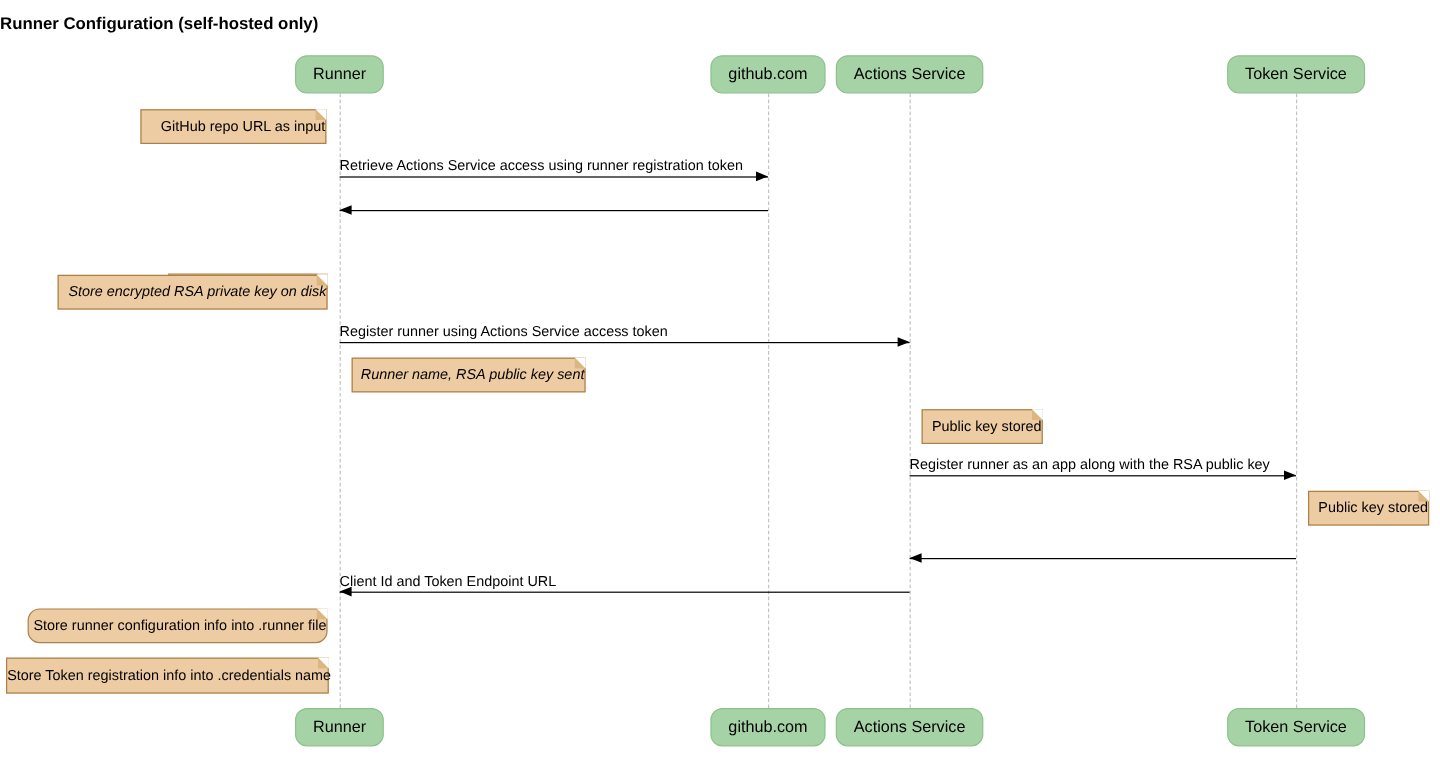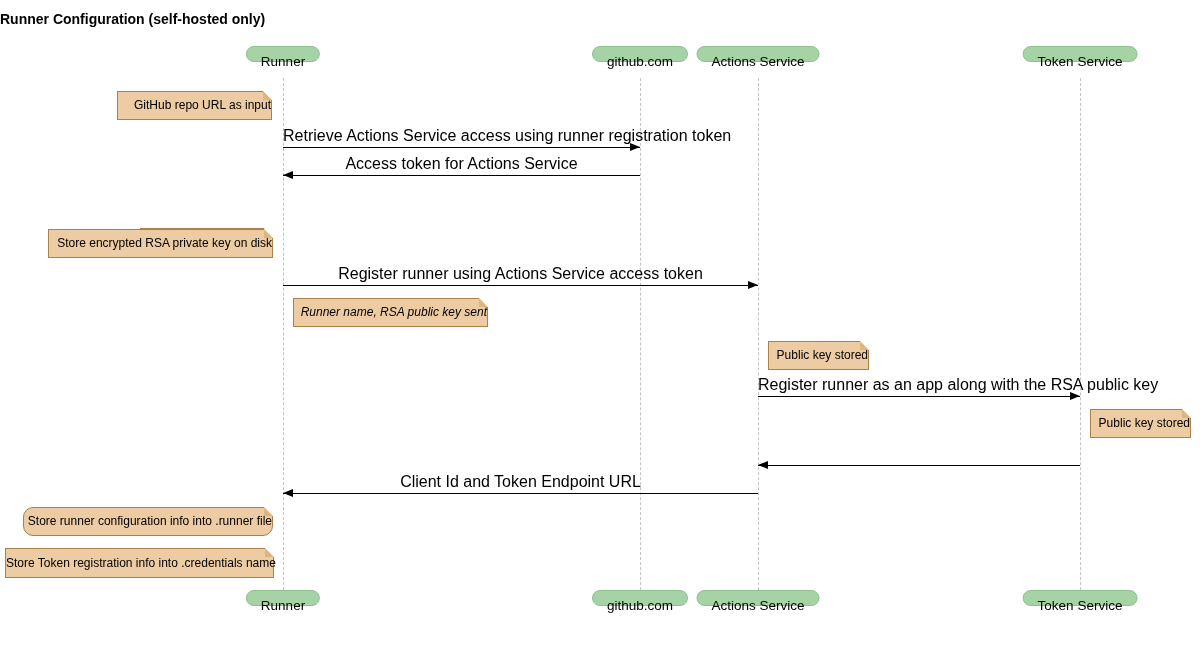--- a/index.html
+++ b/index.html
@@ -21,36 +21,35 @@
   }
   .lifeline {
     position: absolute;
     width: 0;
     border-left: 1px dashed var(--lifeline, #c3c3c3);
   }
   .participant {
     position: absolute;
     transform: translateX(-50%);
     box-sizing: border-box;
-    height: 16px;
+    height: 32px;
     line-height: 30px;
     padding: 0 14px;
     background: var(--participant-fill, #a6d3a6);
     border: 1px solid var(--participant-border, #8dc08d);
     border-radius: 10px;
     font-size: 13.5px;
     white-space: nowrap;
     text-align: center;
   }
   .message { position: absolute; height: 17px; }
   .msg-label {
     position: absolute;
     left: 0; right: 0; bottom: 3px;
-    text-align: center;
-    font-size: 16px;
+    font-size: 12px;
     white-space: nowrap;
   }
   .msg-line {
     position: absolute;
     left: 0; right: 0; bottom: 0;
     height: 1px;
     background: var(--arrow, #000);
   }
   .arrowhead {
     position: absolute;
@@ -100,21 +99,20 @@
     <div class="lifeline" style="left: 1079.5px; top: 78px; height: 512px;"></div>
     <div class="participant" style="left: 1080px; top: 46px;">Token Service</div>
     <div class="participant" style="left: 1080px; top: 590px;">Token Service</div>
     <div class="message" style="left: 283px; width: 357px; top: 131px;">
       <div class="msg-label">Retrieve Actions Service access using runner registration token</div>
       <div class="msg-line">
         <div class="arrowhead right"></div>
       </div>
     </div>
     <div class="message" style="left: 283px; width: 357px; top: 159px;">
-      <div class="msg-label">Access token for Actions Service</div>
       <div class="msg-line">
         <div class="arrowhead left"></div>
       </div>
     </div>
     <div class="message" style="left: 283px; width: 475px; top: 269px;">
       <div class="msg-label">Register runner using Actions Service access token</div>
       <div class="msg-line">
         <div class="arrowhead right"></div>
       </div>
     </div>
@@ -138,21 +136,21 @@
     <div class="note" style="left: 117px; top: 91px; width: 155px; height: 29px;">
       <div class="note-fold"></div>
       <div class="note-label" style="line-height: 27px;">GitHub repo URL as input</div>
     </div>
     <div class="note" style="left: 140px; top: 188px; width: 133px; height: 14px; margin-top: 40px;">
       <div class="note-fold"></div>
       <div class="note-label" style="line-height: 27px;">Generate RSA key pair</div>
     </div>
     <div class="note" style="left: 48px; top: 229px; width: 225px; height: 29px;">
       <div class="note-fold"></div>
-      <div class="note-label" style="line-height: 27px;">Store encrypted RSA private key on disk</div>
+      <div class="note-label" style="line-height: 27px; font-style: italic;">Store encrypted RSA private key on disk</div>
     </div>
     <div class="note" style="left: 293px; top: 298px; width: 195px; height: 29px;">
       <div class="note-fold"></div>
       <div class="note-label" style="line-height: 27px; font-style: italic;">Runner name, RSA public key sent</div>
     </div>
     <div class="note" style="left: 768px; top: 341px; width: 101px; height: 29px;">
       <div class="note-fold"></div>
       <div class="note-label" style="line-height: 27px;">Public key stored</div>
     </div>
     <div class="note" style="left: 1090px; top: 409px; width: 101px; height: 29px;">

